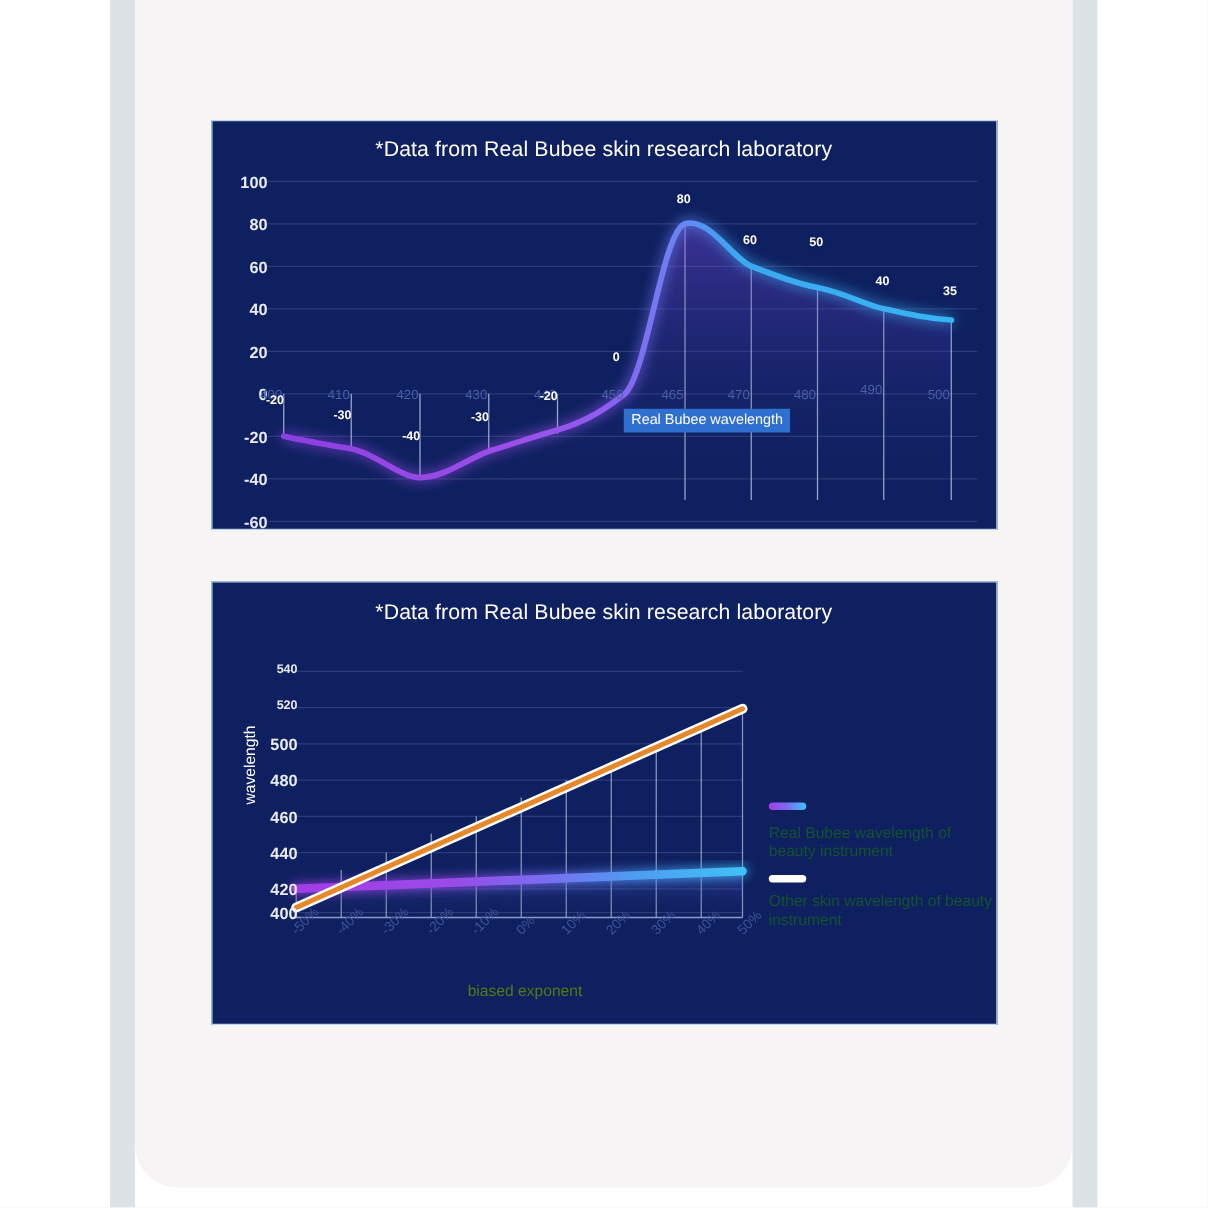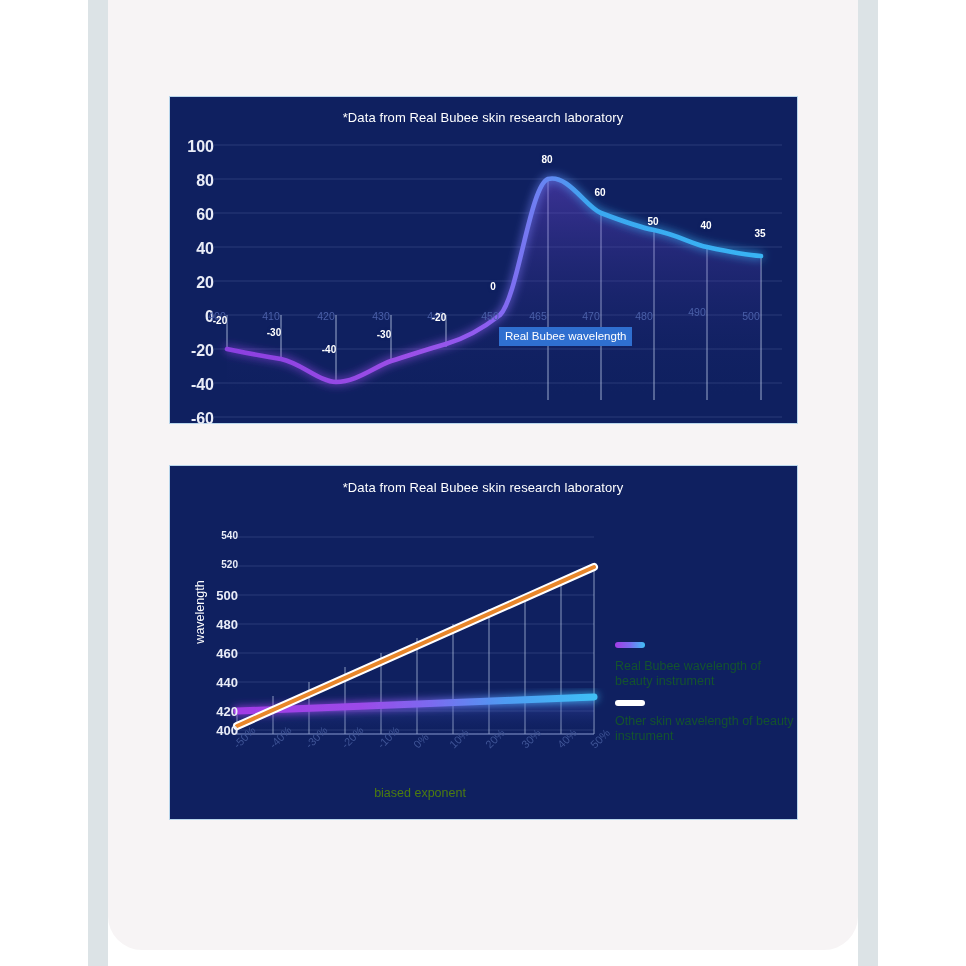--- a/index.html
+++ b/index.html
@@ -26,30 +26,30 @@
     background:#0f2060;
     border:1px solid #b9d6ec;
     box-sizing:border-box;
     overflow:hidden;
   }
   .panel-1{left:169px;top:96px;width:629px;height:328px;}
   .panel-2{left:169px;top:465px;width:629px;height:355px;}
 
   .panel-title{
     position:absolute;left:0;right:0;text-align:center;
-    color:#ffffff;font-size:13px;letter-spacing:.1px;
+    color:#ffffff;font-size:17px;letter-spacing:.1px;
     white-space:nowrap;
   }
   .p1-title{top:110px;}
   .p2-title{top:480px;}
 
   
   .ytick{
     position:absolute;text-align:right;
-    color:#e9ecf7;font-size:16px;font-weight:bold;
+    color:#e9ecf7;font-size:13px;font-weight:bold;
     white-space:nowrap;
   }
   .xtick{
     position:absolute;color:#4a5fa8;font-size:10.5px;
     white-space:nowrap;text-align:center;
   }
   .dlabel{
     position:absolute;color:#ffffff;font-size:10px;font-weight:bold;
     white-space:nowrap;text-align:center;text-shadow:0 0 3px #0f2060;
   }
@@ -184,21 +184,21 @@
   <div class="xtick" style="left:730px;top:310px;width:42px;">500</div>
 
   <div class="dlabel" style="left:205px;top:315px;width:30px;">-20</div>
   <div class="dlabel" style="left:259px;top:327px;width:30px;">-30</div>
   <div class="dlabel" style="left:314px;top:344px;width:30px;">-40</div>
   <div class="dlabel" style="left:369px;top:329px;width:30px;">-30</div>
   <div class="dlabel" style="left:424px;top:312px;width:30px;">-20</div>
   <div class="dlabel" style="left:478px;top:281px;width:30px;">0</div>
   <div class="dlabel" style="left:532px;top:154px;width:30px;">80</div>
   <div class="dlabel" style="left:585px;top:187px;width:30px;">60</div>
-  <div class="dlabel" style="left:638px;top:216px;width:30px;">50</div>
+  <div class="dlabel" style="left:638px;top:189px;width:30px;">50</div>
   <div class="dlabel" style="left:691px;top:220px;width:30px;">40</div>
   <div class="dlabel" style="left:745px;top:228px;width:30px;">35</div>
 
   <div class="tag" style="left:499px;top:327px;text-align:right;">Real Bubee wavelength</div>
 
   <div class="panel panel-2">
 
     <svg class="svgabs" width="629" height="355">
       <defs>
         <linearGradient id="c2grad" x1="0" y1="0" x2="1" y2="0">

